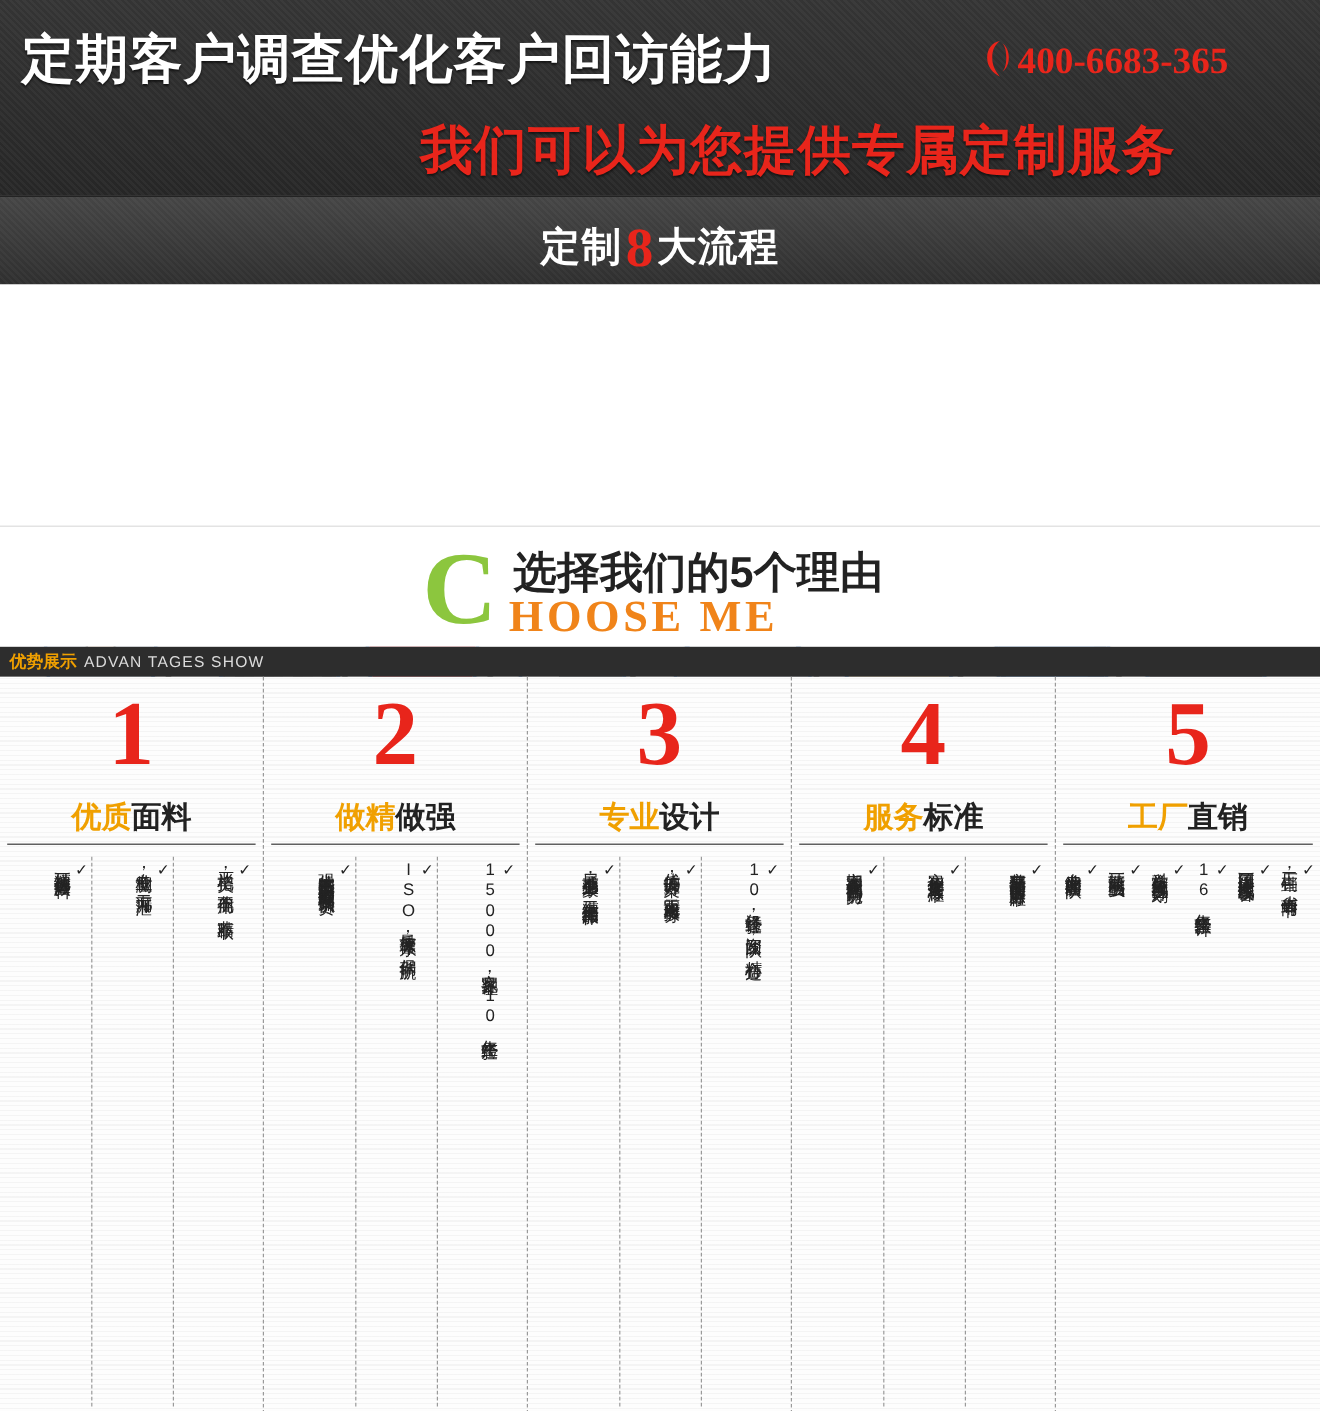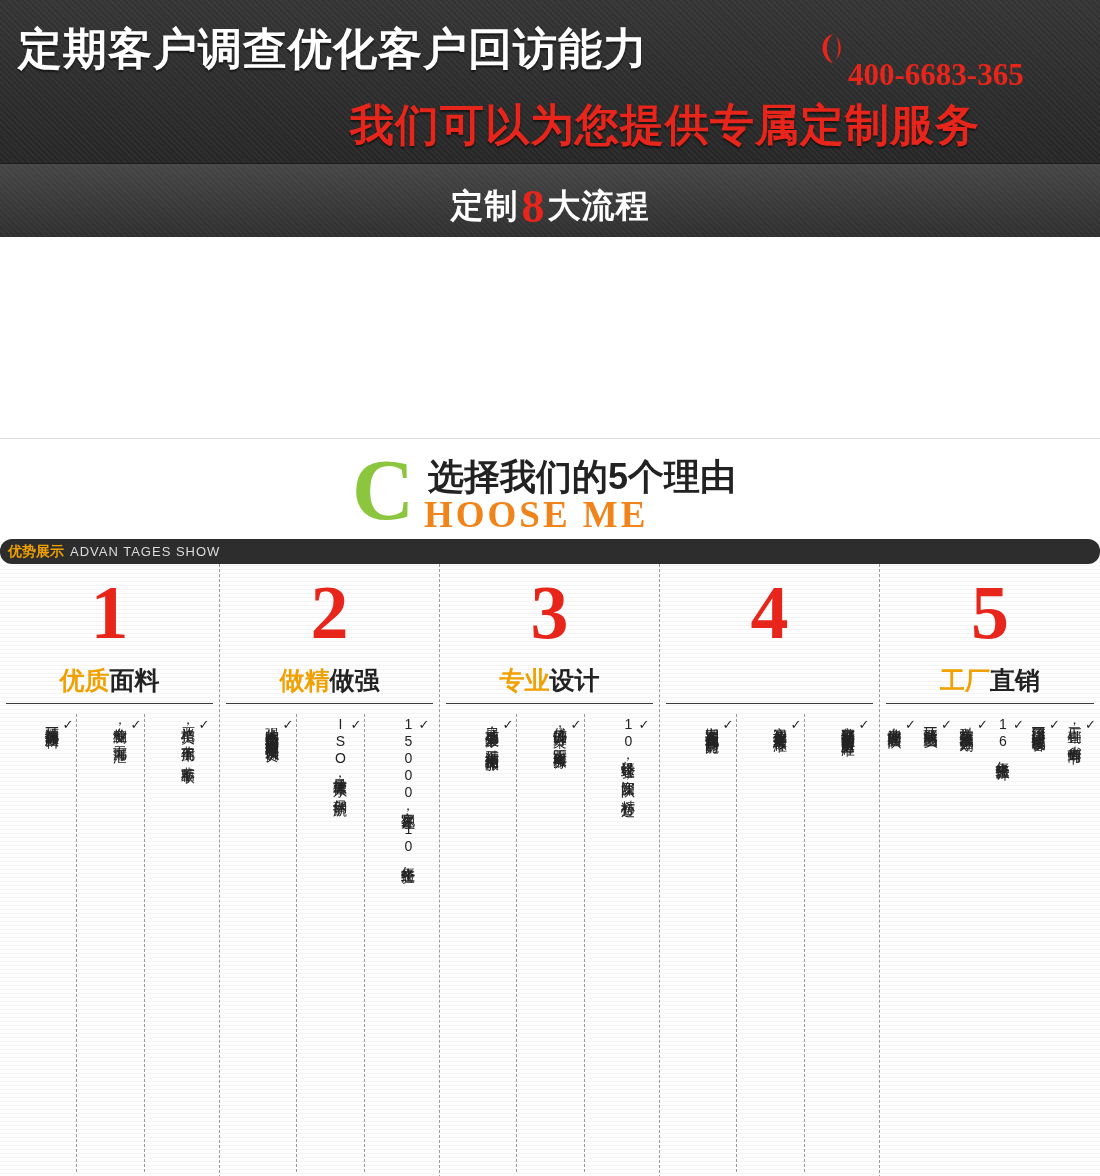--- a/index.html
+++ b/index.html
@@ -111,21 +111,21 @@
     position:absolute;left:424px;top:54px;
     font-family:"Liberation Serif","DejaVu Serif",serif;
     font-size:37px;color:#f0841a;font-weight:bold;letter-spacing:3px;
     white-space:nowrap;
   }
 
   
   .advbar{
     position:relative;width:1100px;height:25px;
     background:#2d2d2d;
-    display:flex;align-items:center;border-radius:12px;
+    display:flex;align-items:center;
   }
   .advbar .cn{color:#f0a000;font-size:14px;padding-left:8px;font-weight:bold;}
   .advbar .en{color:#dcdcdc;font-size:13px;padding-left:6px;letter-spacing:1px;}
 
   
   .reasons{
     position:relative;width:1100px;height:614px;
     background:#fdfdfd;
     background-image:repeating-linear-gradient(0deg, rgba(0,0,0,0.035) 0 1px, rgba(0,0,0,0) 1px 4px);
     display:flex;
@@ -183,21 +183,21 @@
 <body>
 
 <div class="page">
 
   <div class="header">
     <div class="hdr-line1">定期客户调查优化客户回访能力</div>
     <svg class="phone-icon" viewBox="0 0 32 32">
       <path fill="#e8251b" d="M20 2c-6 1-10 6-10 13s4 12 10 15c-4-5-6-9-6-15s2-10 6-13z"></path>
       <path fill="#e8251b" d="M22 4c2 2 3 6 3 11s-1 9-3 11c3-2 5-6 5-11s-2-9-5-11z"></path>
     </svg>
-    <div class="hdr-phone" style="left:848px;margin-top:24px;">400-6683-365</div>
+    <div class="hdr-phone" style="left:848px;">400-6683-365</div>
     <div class="hdr-line2">我们可以为您提供专属定制服务</div>
   </div>
 
   <div class="band">
     <div class="band-inner">
       <span class="w">定制</span><span class="num">8</span><span class="w">大流程</span>
     </div>
   </div>
 
   <div class="flow">
@@ -317,20 +317,23 @@
       <div class="rule"></div>
       <div class="vlist">
         <div class="vitem"><span class="chk">✓</span><span>10年设计经验，资深团队，精心打造</span></div>
         <div class="vitem"><span class="chk">✓</span><span>优质的设计方案，零距离对接服务</span></div>
         <div class="vitem"><span class="chk">✓</span><span>展示成功企业形象，精工细作精品工作服</span></div>
       </div>
     </div>
 
     <div class="col">
       <div class="num">4</div>
+      <div class="title">
+        <span class="hl">服务</span><span>标准</span>
+      </div>
       <div class="rule"></div>
       <div class="vlist">
         <div class="vitem"><span class="chk">✓</span><span>完整仔细严谨的售前中后服务白标准</span></div>
         <div class="vitem"><span class="chk">✓</span><span>客户评价作为主要考核标准</span></div>
         <div class="vitem"><span class="chk">✓</span><span>定期客户调查优化客户回访能力</span></div>
       </div>
     </div>
 
     <div class="col">
       <div class="num">5</div>

